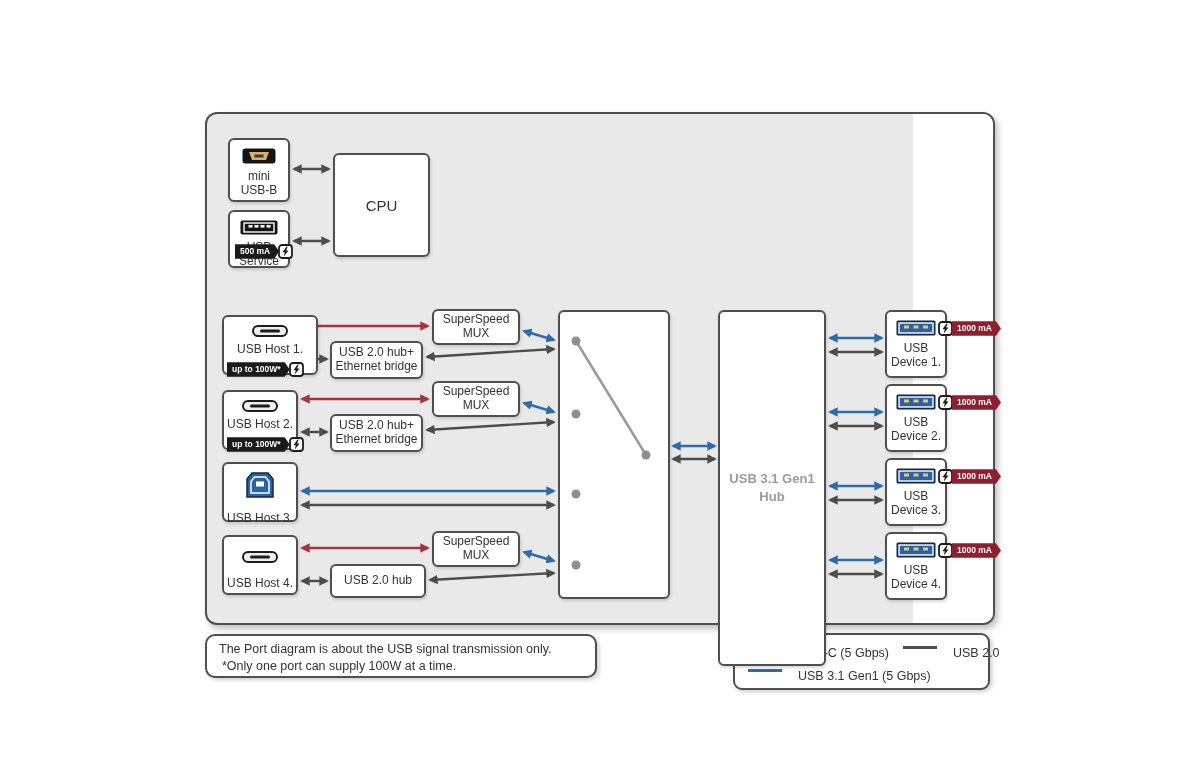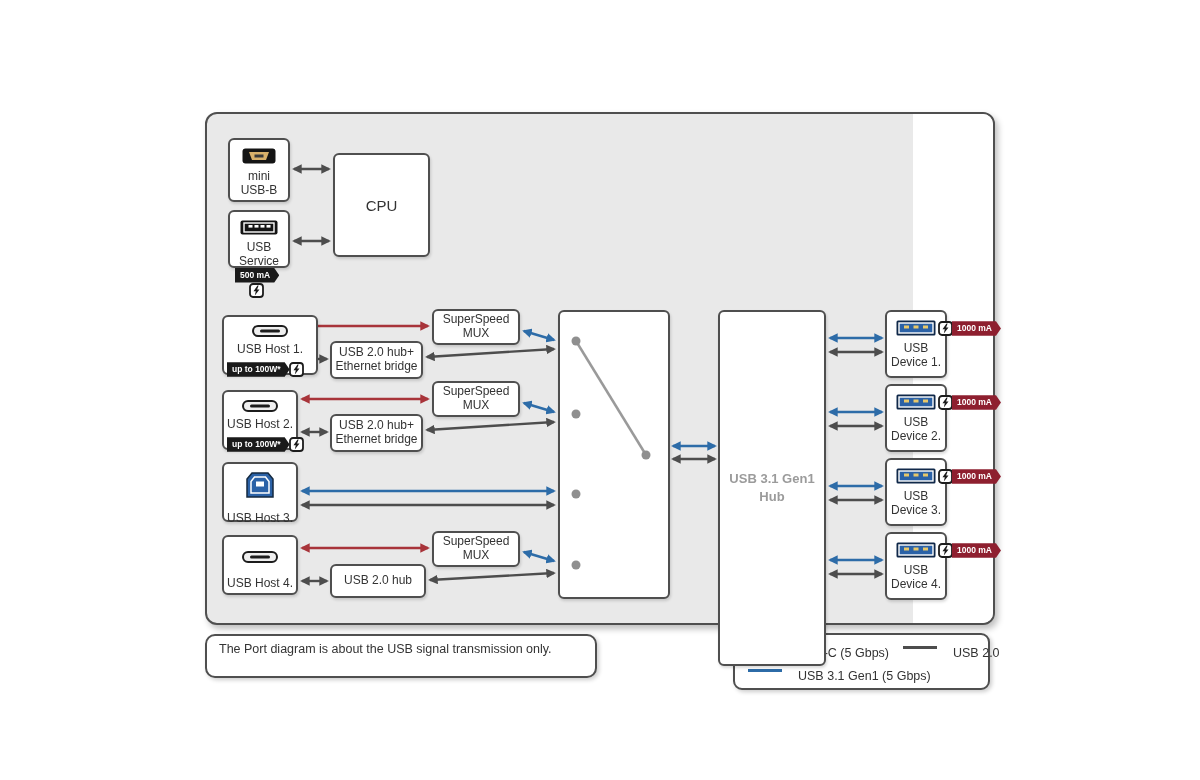--- a/index.html
+++ b/index.html
@@ -133,21 +133,21 @@
           <rect x="4" y="3" width="30" height="9" fill="none" stroke="#fff" stroke-width="1.4"></rect>
           <rect x="8.5" y="5" width="4" height="2.6" fill="#fff"></rect>
           <rect x="14.5" y="5" width="4" height="2.6" fill="#fff"></rect>
           <rect x="20.5" y="5" width="4" height="2.6" fill="#fff"></rect>
           <rect x="26.5" y="5" width="4" height="2.6" fill="#fff"></rect>
         </svg>
     </span>
     <span class="lbl">USB
 Service</span>
   </div>
-  <div class="badge" style="left:235px;top:268px;flex-direction:column;">
+  <div class="badge" style="left:235px;top:244px;">
     <span class="tag tag-black">500 mA</span>
     <span class="bolt">
       <svg width="15" height="15" viewBox="0 0 15 15">
           <rect x="1" y="1" width="13" height="13" rx="3" fill="#fff" stroke="#1c1c1c" stroke-width="1.8"></rect>
           <polygon points="8.5,2.5 4.5,8.3 6.8,8.3 5.8,12.5 10.5,6.6 8.1,6.6 9.6,2.5" fill="#1c1c1c"></polygon>
         </svg>
     </span>
   </div>
 
   <div class="box" style="left:333px;top:153px;width:97px;height:104px;">
@@ -342,20 +342,21 @@
       <svg width="15" height="15" viewBox="0 0 15 15">
           <rect x="1" y="1" width="13" height="13" rx="3" fill="#fff" stroke="#1c1c1c" stroke-width="1.8"></rect>
           <polygon points="8.5,2.5 4.5,8.3 6.8,8.3 5.8,12.5 10.5,6.6 8.1,6.6 9.6,2.5" fill="#1c1c1c"></polygon>
         </svg>
     </span>
     <span class="tag tag-red">1000 mA</span>
   </div>
 
   <div id="note-box">
     <span>The Port diagram is about the USB signal transmission only.</span>
+    <span style="padding-left:3px;">*Only one port can supply 100W at a time.</span>
   </div>
 
   <div id="legend-box">
     <div class="legend-item" style="left:13px;top:11px;">
       <span class="legend-line lc-red"></span>
       <span>USB-C (5 Gbps)</span>
     </div>
     <div class="legend-item" style="left:168px;top:11px;">
       <span class="legend-line lc-gray"></span>
       <span>USB 2.0</span>

